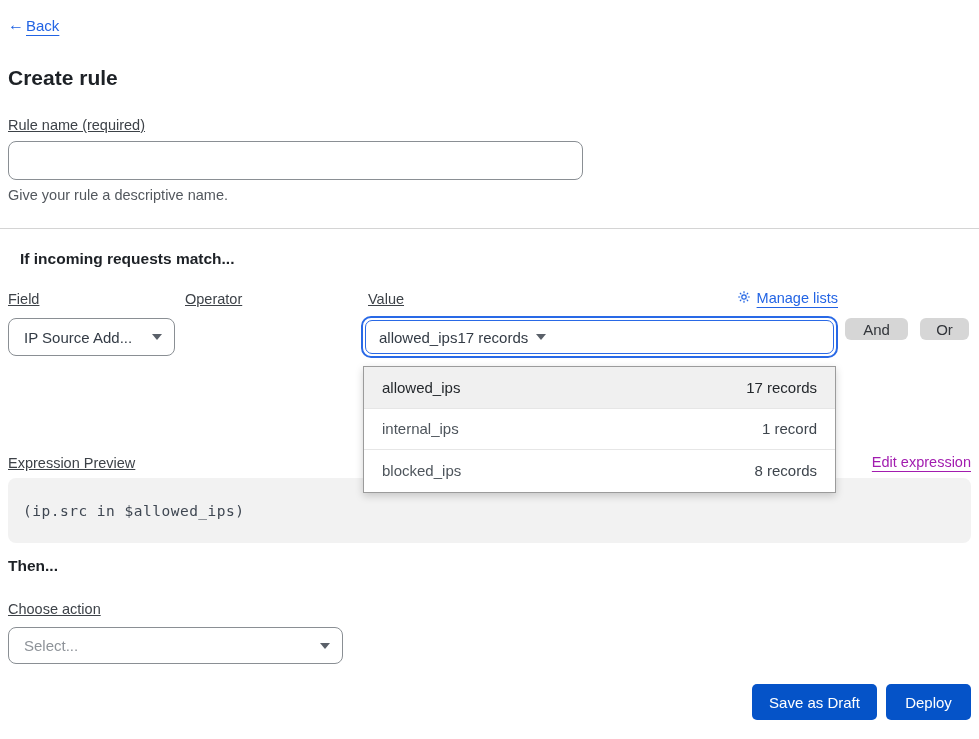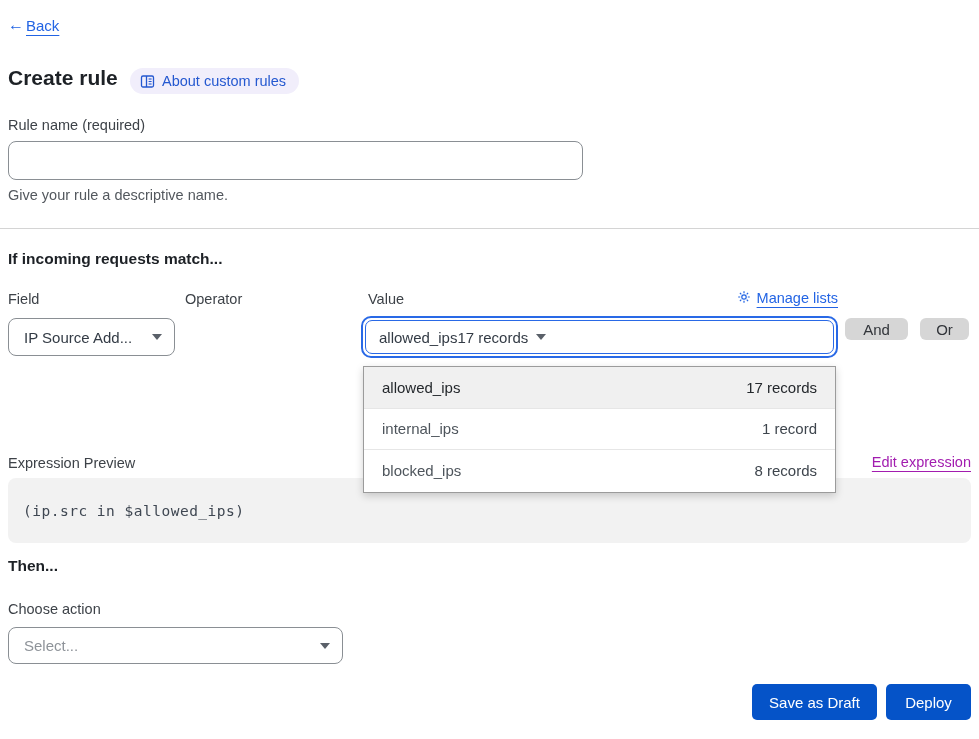--- a/index.html
+++ b/index.html
@@ -12,30 +12,30 @@
   
   .back { position:absolute; left:8px; top:16px; font-size:15px; color:#2264e4; display:flex; align-items:center; gap:2px; }
   .back .arrow { font-size:16px; text-decoration:none; }
 
   
   .title { position:absolute; left:8px; top:66px; font-size:21px; font-weight:700; color:#1d2126; }
   .about-pill { position:absolute; left:130px; top:68px; height:26px; background:#f1eefb; border-radius:13px;
     display:flex; align-items:center; gap:7px; padding:0 13px 0 10px; color:#2458d0; font-size:14.5px; cursor:pointer; }
 
   
-  .field-label { position:absolute; font-size:14.5px; color:#3d4248; }
+  .field-label { position:absolute; font-size:14.5px; color:#3d4248;text-decoration:underline; }
   .rule-name-label { left:8px; top:117px; }
   .rule-name-input { position:absolute; left:8px; top:141px; width:575px; height:39px; border:1px solid #8a8f94;
     border-radius:8px; background:#fff; font-size:15px; padding:0 12px; outline:none; font-family:"Liberation Sans",sans-serif; }
   .helper { position:absolute; left:8px; top:187px; font-size:14.5px; color:#53585e; }
 
   .divider { position:absolute; left:0; top:228px; width:979px; height:1px; background:#d4d4d4; }
 
   .section-heading { position:absolute; left:8px; font-size:15.5px; font-weight:700; color:#1d2126; }
-  .match-heading { top:250px; }
+  .match-heading { top:250px;margin-left:12px; }
   .then-heading { top:557px; }
 
   
   .lbl-field { left:8px; top:291px; }
   .lbl-operator { left:185px; top:291px; }
   .lbl-value { left:368px; top:291px; }
   .manage-lists { position:absolute; right:141px; top:290px; font-size:14.5px; display:flex; gap:6px; color:#2264e4; }
 
   
   .select-box { position:absolute; height:38px; border:1px solid #8a8f94; border-radius:8px; background:#fff;
@@ -92,32 +92,20 @@
 <body>
 
 <div class="page">
 
   <a class="back">
     <span class="arrow">←</span>
       <span class="underline">Back</span>
   </a>
 
   <div class="title">Create rule</div>
-  <div class="about-pill">
-    <span>
-      <svg class="icon-svg" width="15" height="15" viewBox="0 0 15 15">
-        <rect x="1.5" y="2" width="12" height="11" rx="1.5" fill="none" stroke="#2458d0" stroke-width="1.3"></rect>
-        <line x1="6.5" y1="2" x2="6.5" y2="13" stroke="#2458d0" stroke-width="1.3"></line>
-        <line x1="8.6" y1="5" x2="11.6" y2="5" stroke="#2458d0" stroke-width="1.1"></line>
-        <line x1="8.6" y1="7.5" x2="11.6" y2="7.5" stroke="#2458d0" stroke-width="1.1"></line>
-        <line x1="8.6" y1="10" x2="11.6" y2="10" stroke="#2458d0" stroke-width="1.1"></line>
-      </svg>
-    </span>
-    <span>About custom rules</span>
-  </div>
 
   <div class="field-label rule-name-label">Rule name (required)</div>
   <input class="rule-name-input" type="text" value="" style="">
   <div class="helper">Give your rule a descriptive name.</div>
 
   <div class="divider"></div>
 
   <div class="section-heading match-heading">If incoming requests match...</div>
 
   <div class="field-label lbl-field">Field</div>

